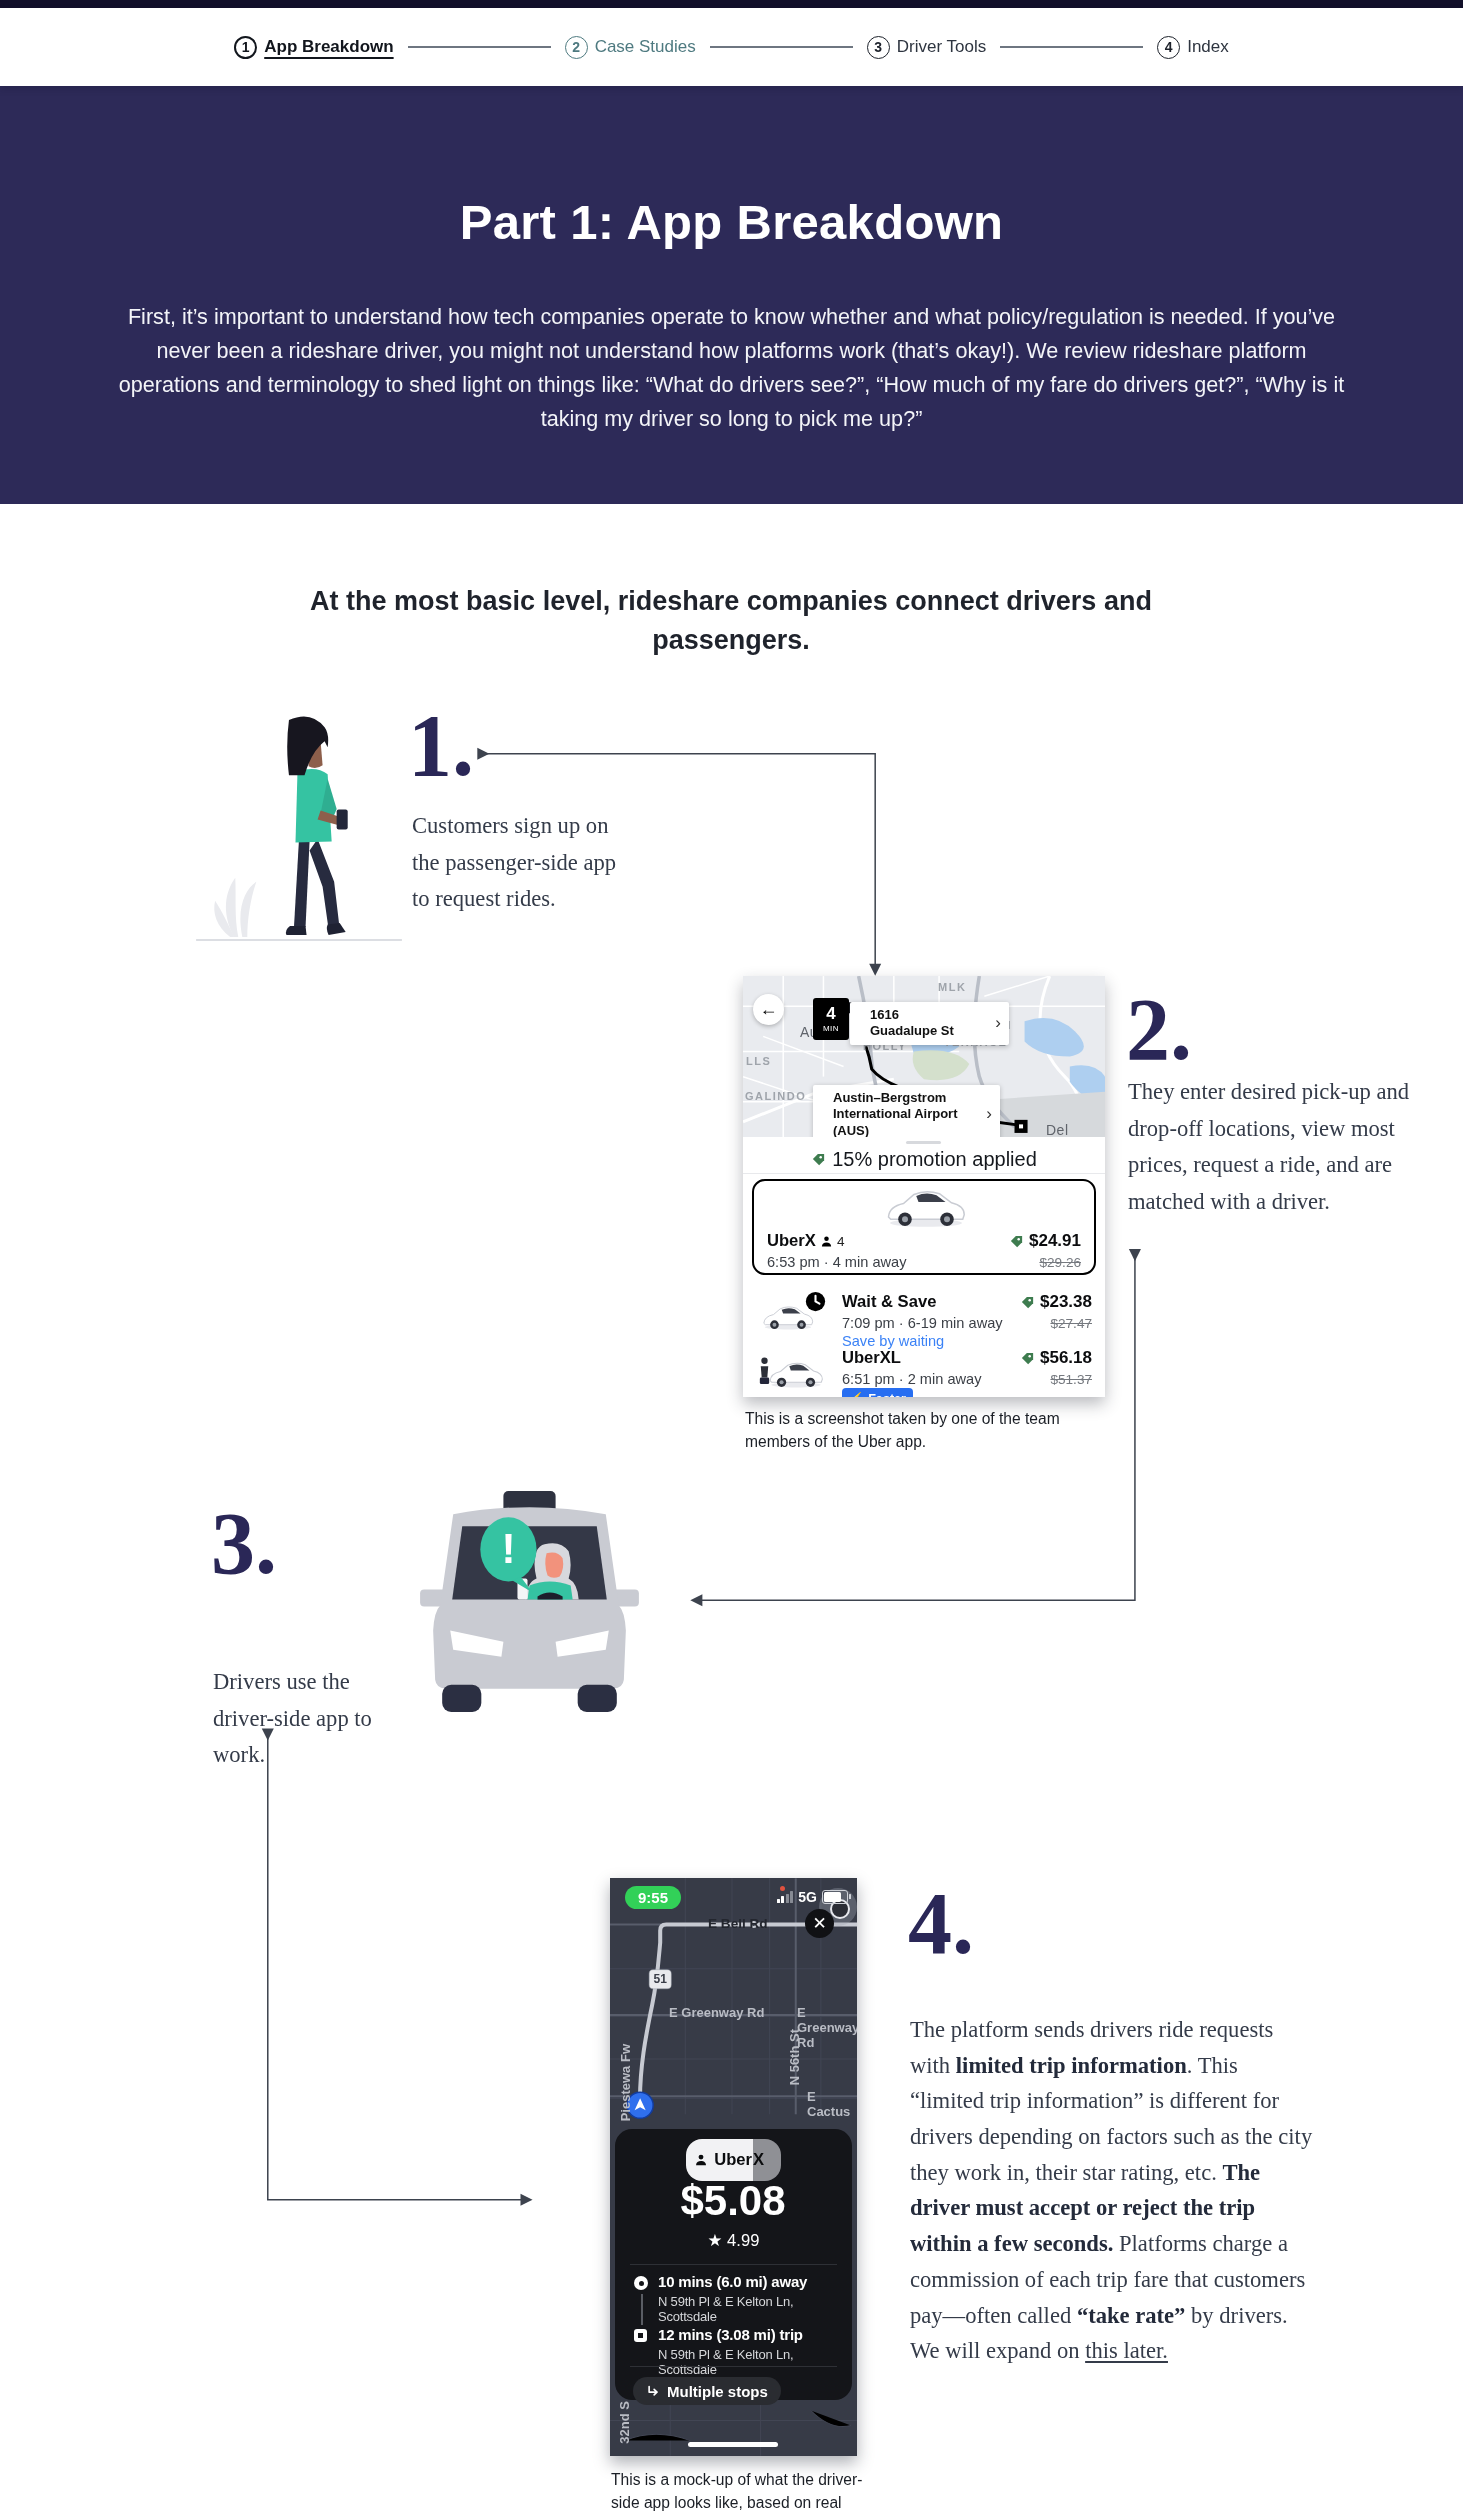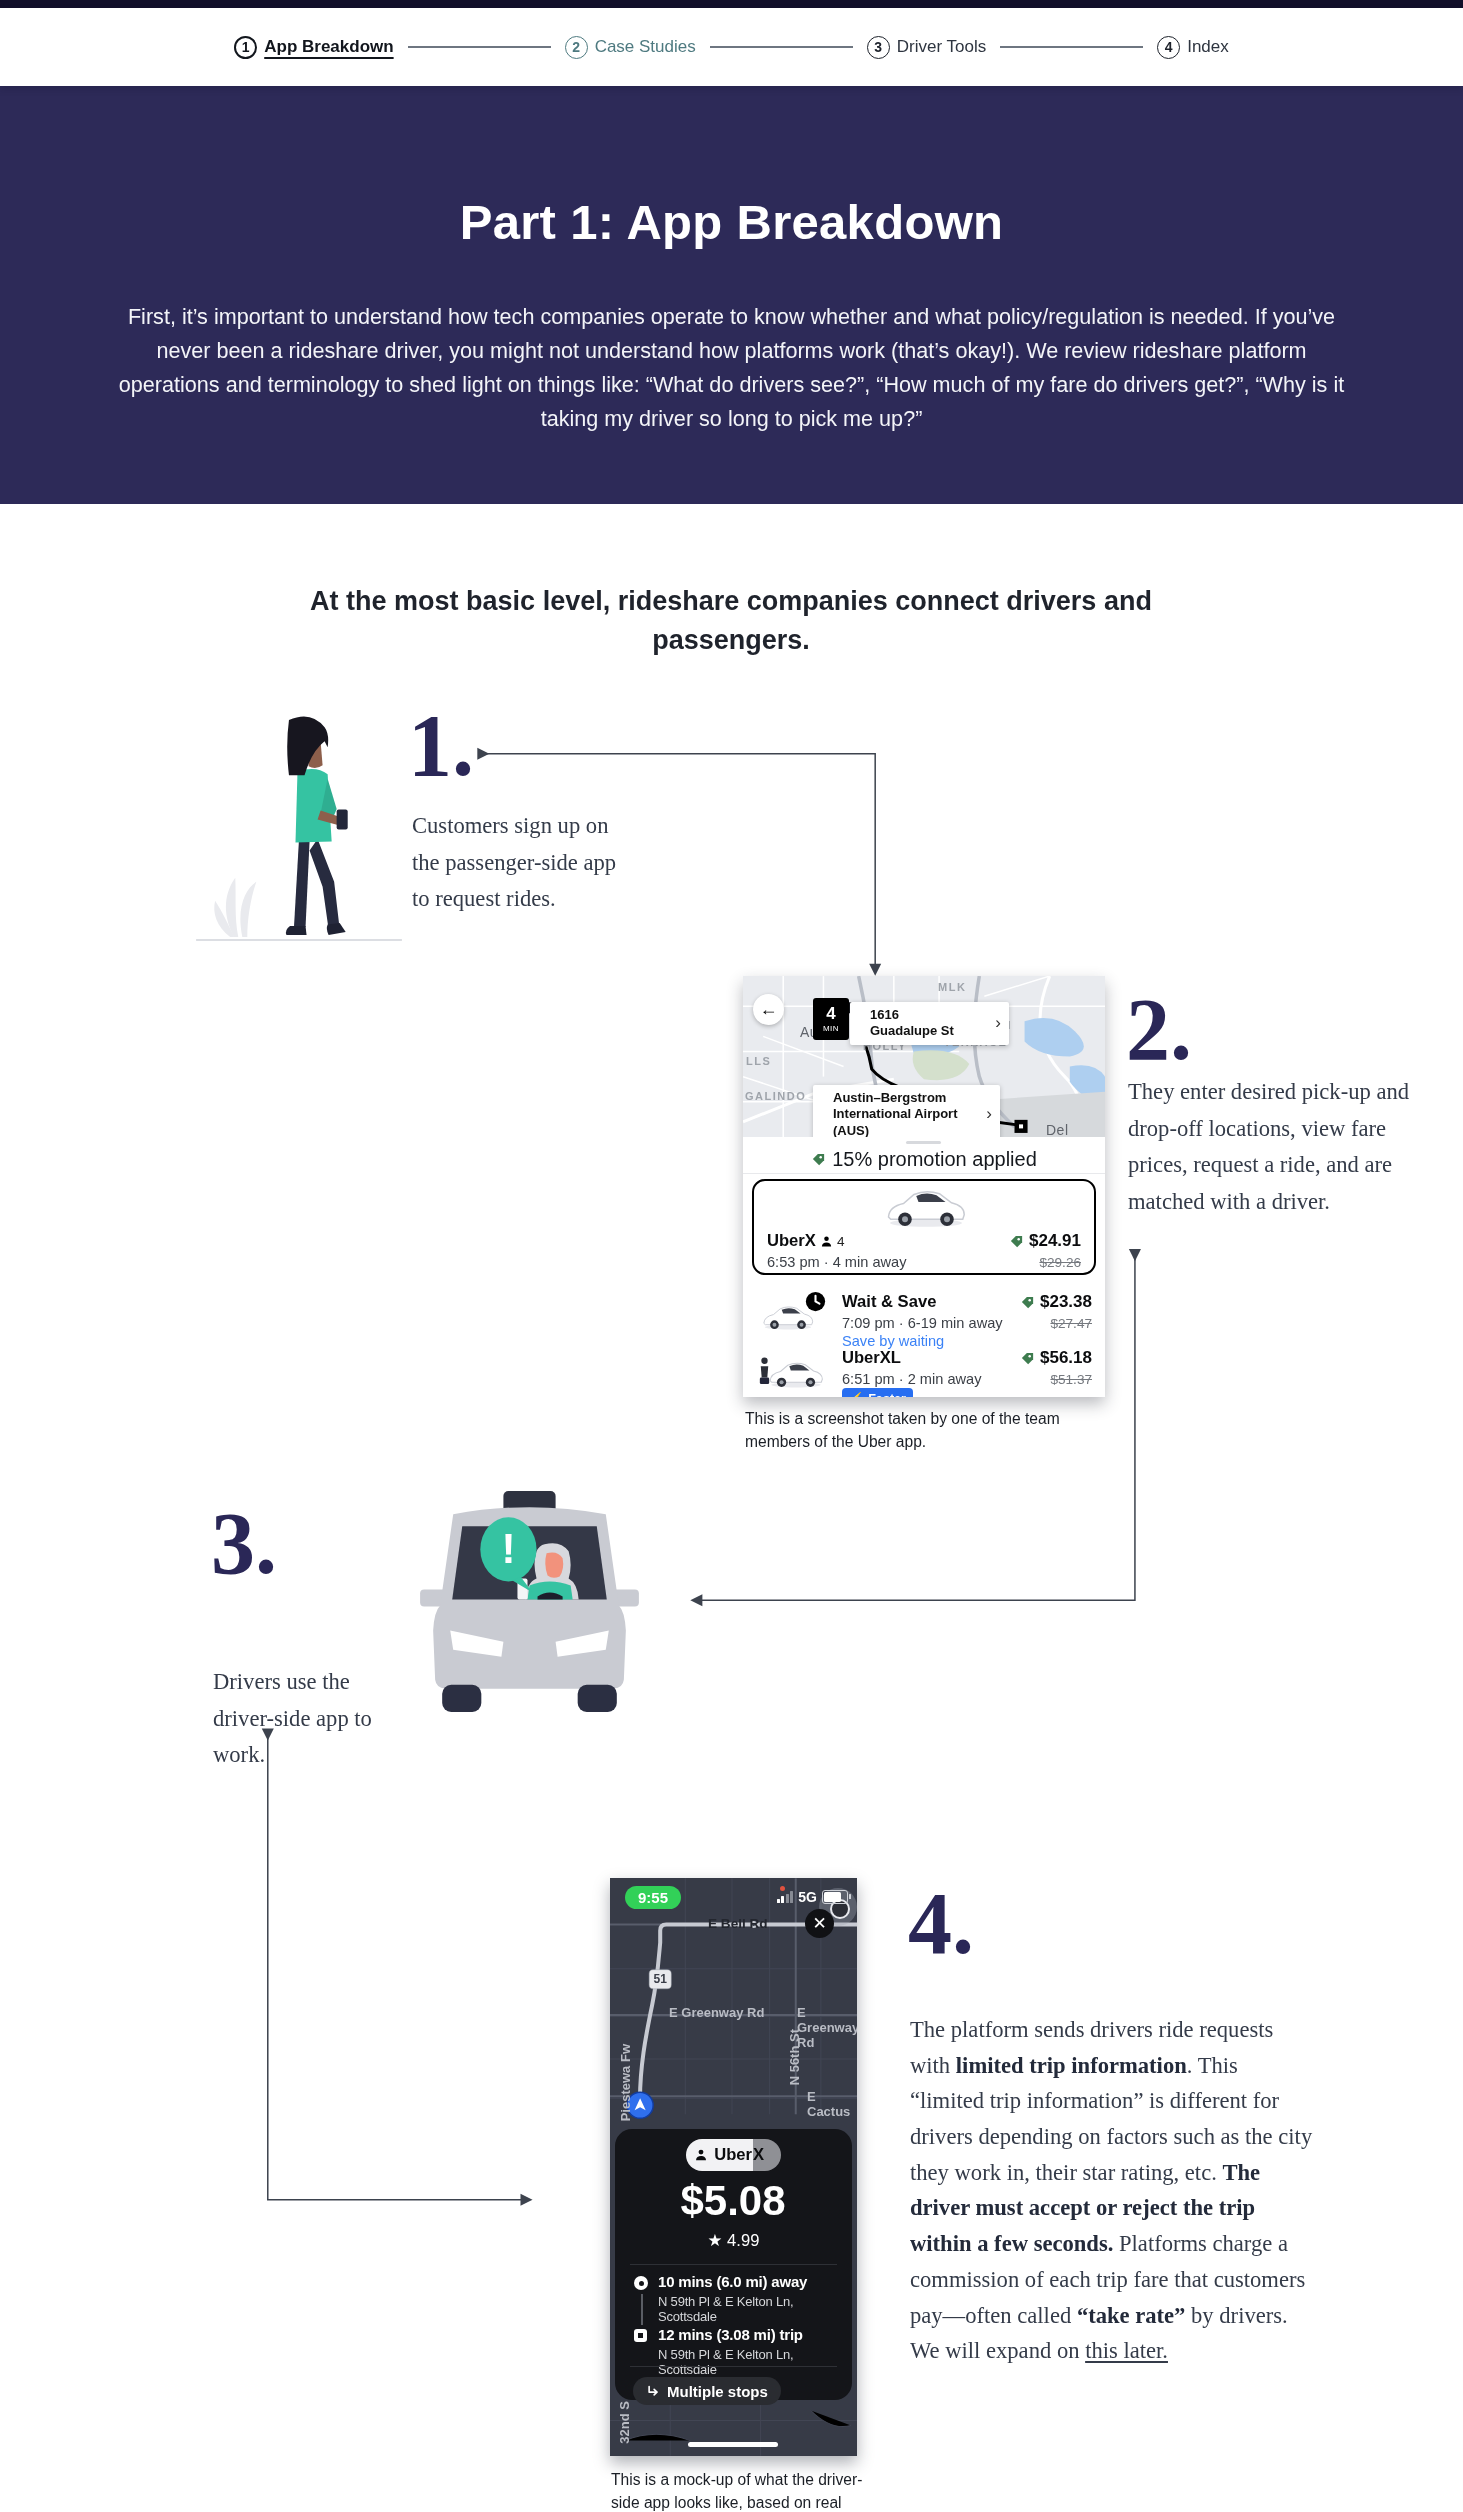--- a/index.html
+++ b/index.html
@@ -81,21 +81,21 @@
   .sig{display:flex;align-items:flex-end;gap:1.5px;}
   .sig i{display:block;width:3px;background:#fff;border-radius:0.5px;}
   .sig i.dim{background:#878b94;}
   .fiveg{color:#fff;font-size:14px;font-weight:700;}
   .batt{width:24px;height:12px;border:1px solid #cfd2d8;border-radius:3px;position:relative;}
   .batt:after{content:"";position:absolute;right:-3.5px;top:3px;width:2px;height:5px;background:#cfd2d8;border-radius:0.5px;}
   .batt i{position:absolute;left:1px;top:1px;bottom:1px;width:17px;background:#fff;border-radius:1.5px;}
   .closebtn{position:absolute;left:195px;top:31px;width:29px;height:29px;border-radius:50%;background:#101114;
             color:#fff;font-size:17px;display:flex;align-items:center;justify-content:center;z-index:4;cursor:pointer;}
   .p4sheet{position:absolute;left:5px;top:251px;width:237px;height:271px;background:#141519;border-radius:17px;z-index:3;}
-  .uberxpill{position:absolute;left:71px;top:10px;width:95px;height:32px;border-radius:16px;overflow:hidden;
+  .uberxpill{position:absolute;left:71px;top:10px;width:95px;height:42px;border-radius:16px;overflow:hidden;
              display:flex;cursor:pointer;justify-content:center;}
   .uberxpill .wl{width:66px;background:#f2f2f4;display:flex;align-items:center;justify-content:flex-end;gap:4px;
                  font-size:16.6px;font-weight:700;color:#0b0c0e;padding-right:1px;}
   .uberxpill .wl span{margin-left:2px;}
   .uberxpill .gr{flex:1;background:#8f9095;display:flex;align-items:center;font-size:16.6px;font-weight:700;color:#0b0c0e;}
   .fare{position:absolute;left:0;top:48px;width:236px;text-align:center;color:#fff;font-size:42px;font-weight:700;}
   .rating{position:absolute;left:0;top:102px;width:237px;text-align:center;color:#fff;font-size:16.6px;}
   .p4div{position:absolute;left:15px;width:207px;height:1px;background:#2e3036;}
   .triprow{position:absolute;left:43px;width:186px;}
   .triprow .h{color:#fff;font-size:15px;font-weight:700;letter-spacing:-0.2px;}
@@ -359,21 +359,21 @@
             </svg>
           <span>$56.18</span>
         </div>
         <div style="position:absolute;right:4px;top:21px;" class="r-old">$51.37</div>
       </div>
     </div>
   </div>
   <div class="caption" style="left:745px;top:1407px;width:332px;">This is a screenshot taken by one of the team members of the Uber app.</div>
 
   <div class="bignum" style="left:1126px;top:986px;">2.</div>
-  <div class="steptext" style="left:1128px;top:1074px;width:296px;">They enter desired pick-up and drop-off locations, view fare prices, request a ride, and are matched with a driver.</div>
+  <div class="steptext" style="left:1128px;top:1074px;width:296px;">They enter desired pick-up and drop-off locations, view most prices, request a ride, and are matched with a driver.</div>
 
   <div class="bignum" style="left:211px;top:1500px;">3.</div>
   <div class="steptext" style="left:213px;top:1664px;width:176px;">Drivers use the driver-side app to work.</div>
 
   <svg class="illu" style="left:394px;top:1480px;" width="271" height="236" viewBox="0 0 540 470">
 
     <rect x="52" y="218" width="60px" height="34" rx="8" fill="#c9cbd2"></rect>
     <rect x="428" y="218" width="60" height="34" rx="8" fill="#c9cbd2"></rect>
 
     <rect x="218" y="22" width="104" height="48" rx="10" fill="#2e3240"></rect>

